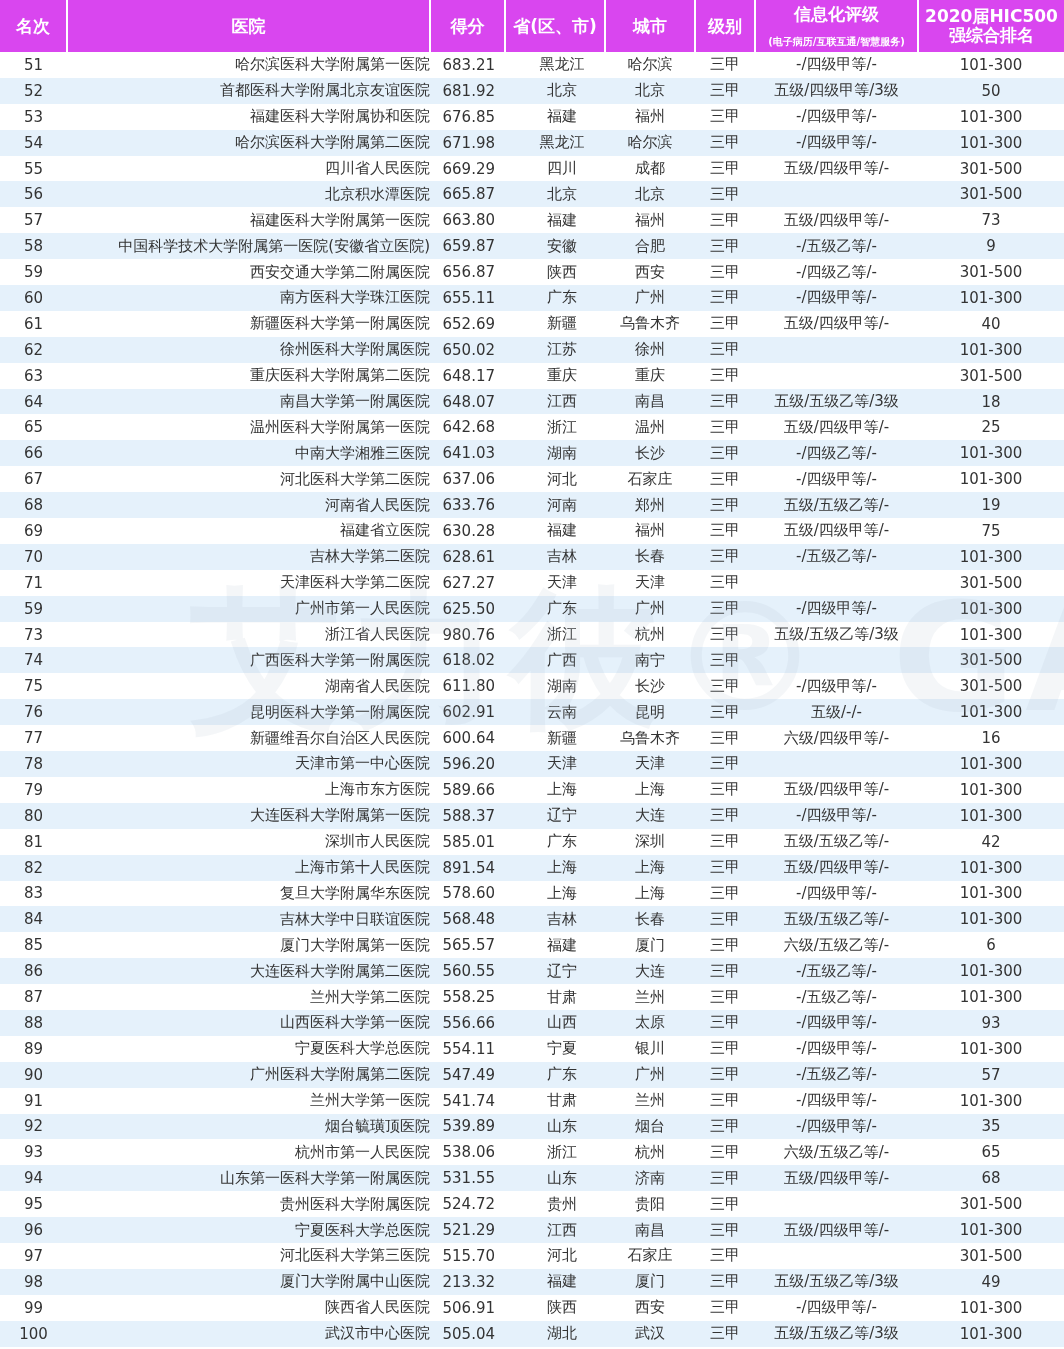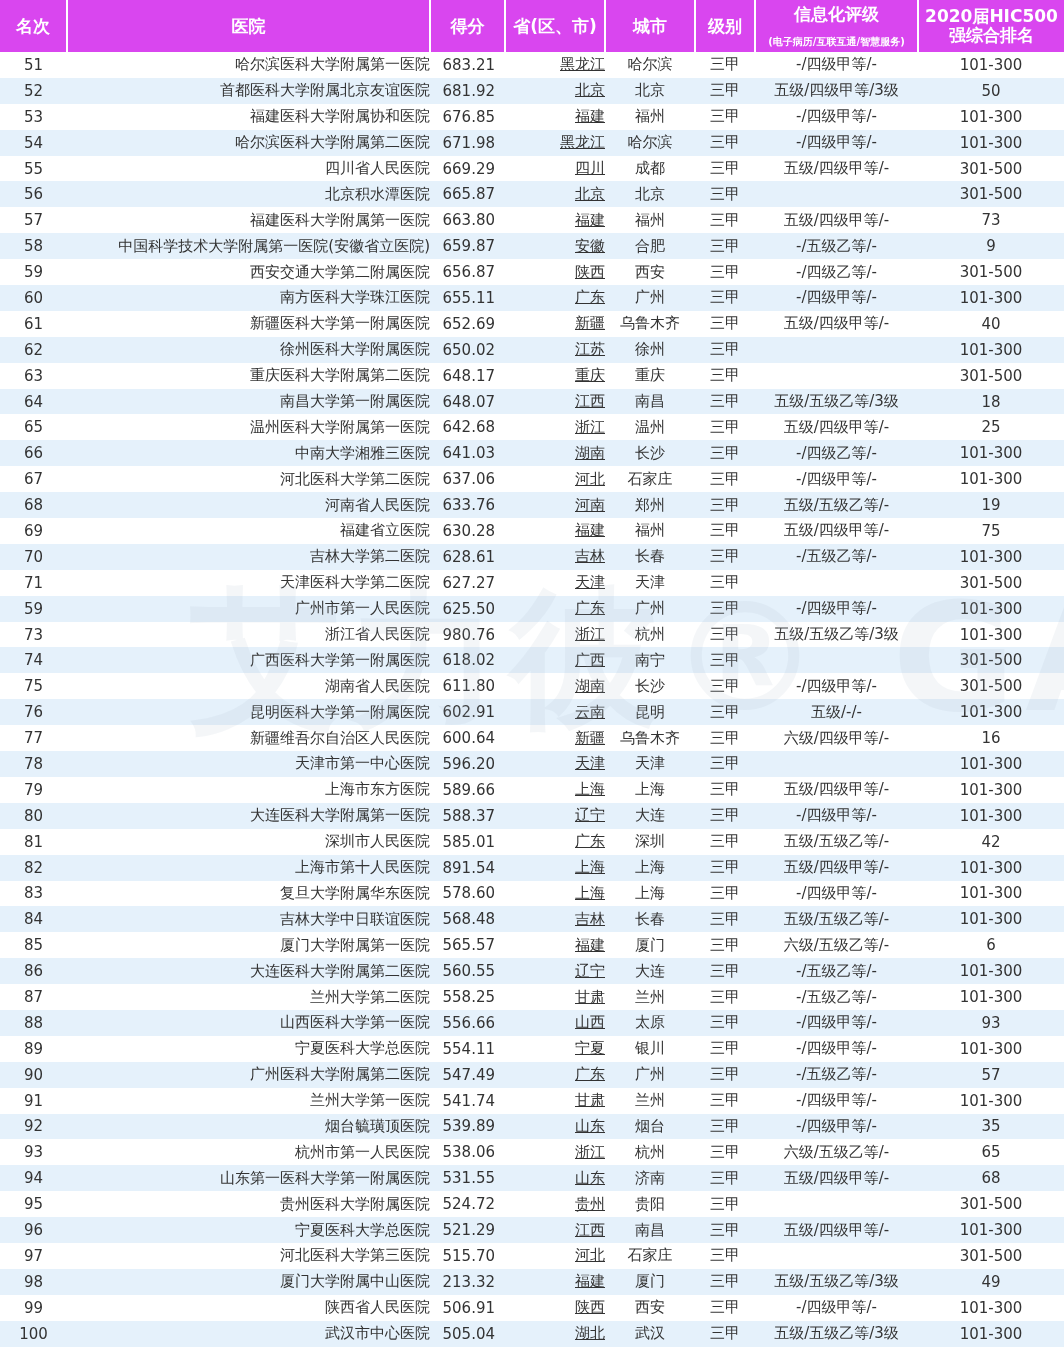--- a/index.html
+++ b/index.html
@@ -14,21 +14,21 @@
              padding: 0; text-align: center; vertical-align: middle; line-height: 1.1; }
   thead th:first-child { border-left: none; }
   thead th:last-child { border-right: none; }
   th .sub { display: block; font-size: 10px; font-weight: bold; margin-top: 12px; letter-spacing: 0; }
   th .line2 { display: block; }
   tbody td { height: 25.9px; font-size: 15px; padding: 0; text-align: center;
              white-space: nowrap; overflow: hidden; color: #333; }
   tbody tr:nth-child(even) td { background: rgba(220, 236, 250, 0.75); }
   tbody td.name { text-align: right; padding-left: 10px; }
   tbody td.score { text-align: right; padding-right: 10px; }
-  tbody td.province { text-align: right; padding-left: 14px; text-decoration: underline; }
+  tbody td.province { text-align: center; padding-left: 14px; }
   .watermark { position: absolute; left: 190px; top: 560px; z-index: 2; pointer-events: none;
                font-family: "DejaVu Sans", sans-serif; font-weight: bold; font-size: 150px;
                color: rgba(170, 185, 200, 0.13); letter-spacing: 10px; white-space: nowrap; }
 </style>
 </head>
 <body>
 
 <div class="watermark">艾力彼® GAHA</div>
 
 <table>

